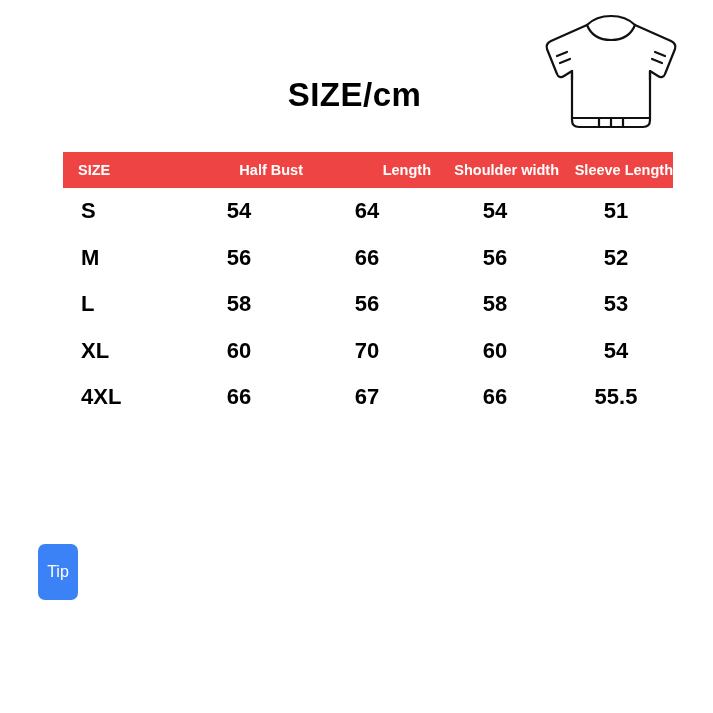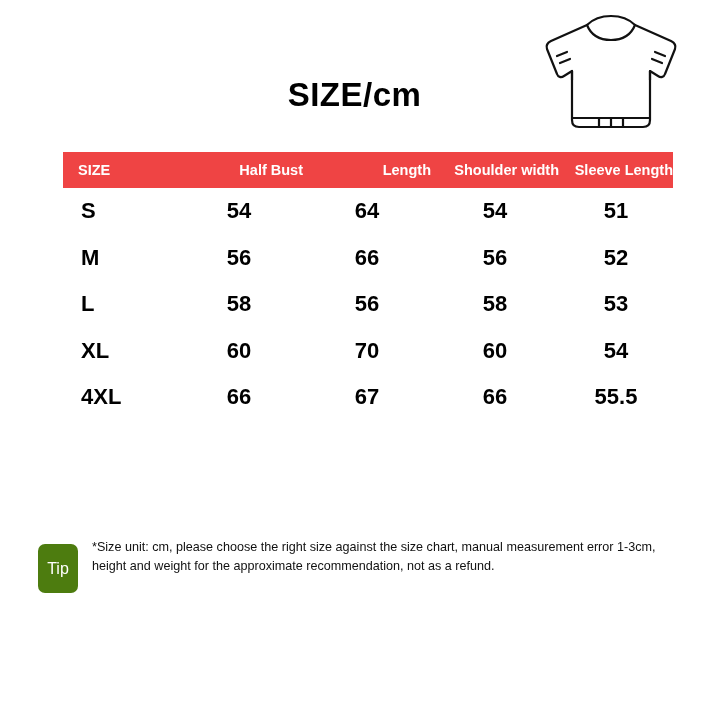--- a/index.html
+++ b/index.html
@@ -96,22 +96,22 @@
     position: absolute;
     top: 538px;
     left: 38px;
     width: 650px;
     display: flex;
     align-items: flex-start;
   }
   .tip-badge {
     flex: 0 0 auto;
     width: 40px;
-    height: 49px;
-    background: #4d7c0f;
+    height: 56px;
+    background: #3b82f6;
     color: #ffffff;
     border-radius: 7px;
     font-size: 16px;
     font-weight: normal;
     display: flex;
     align-items: center;
     justify-content: center;
     margin-top: 6px;
   }
   .tip-text {
@@ -197,17 +197,16 @@
           <td>66</td>
           <td>55.5</td>
         </tr>
       </tbody>
     </table>
   </div>
 
   <div class="tip-row">
     <div class="tip-badge">Tip</div>
     <div class="tip-text">
-      <p>*Size unit: cm, please choose the right size against the size chart, manual measurement error 1-3cm, height and weight for the approximate recommendation, not as a refund.</p>
     </div>
   </div>
 
 </div>
 
 </body></html>

